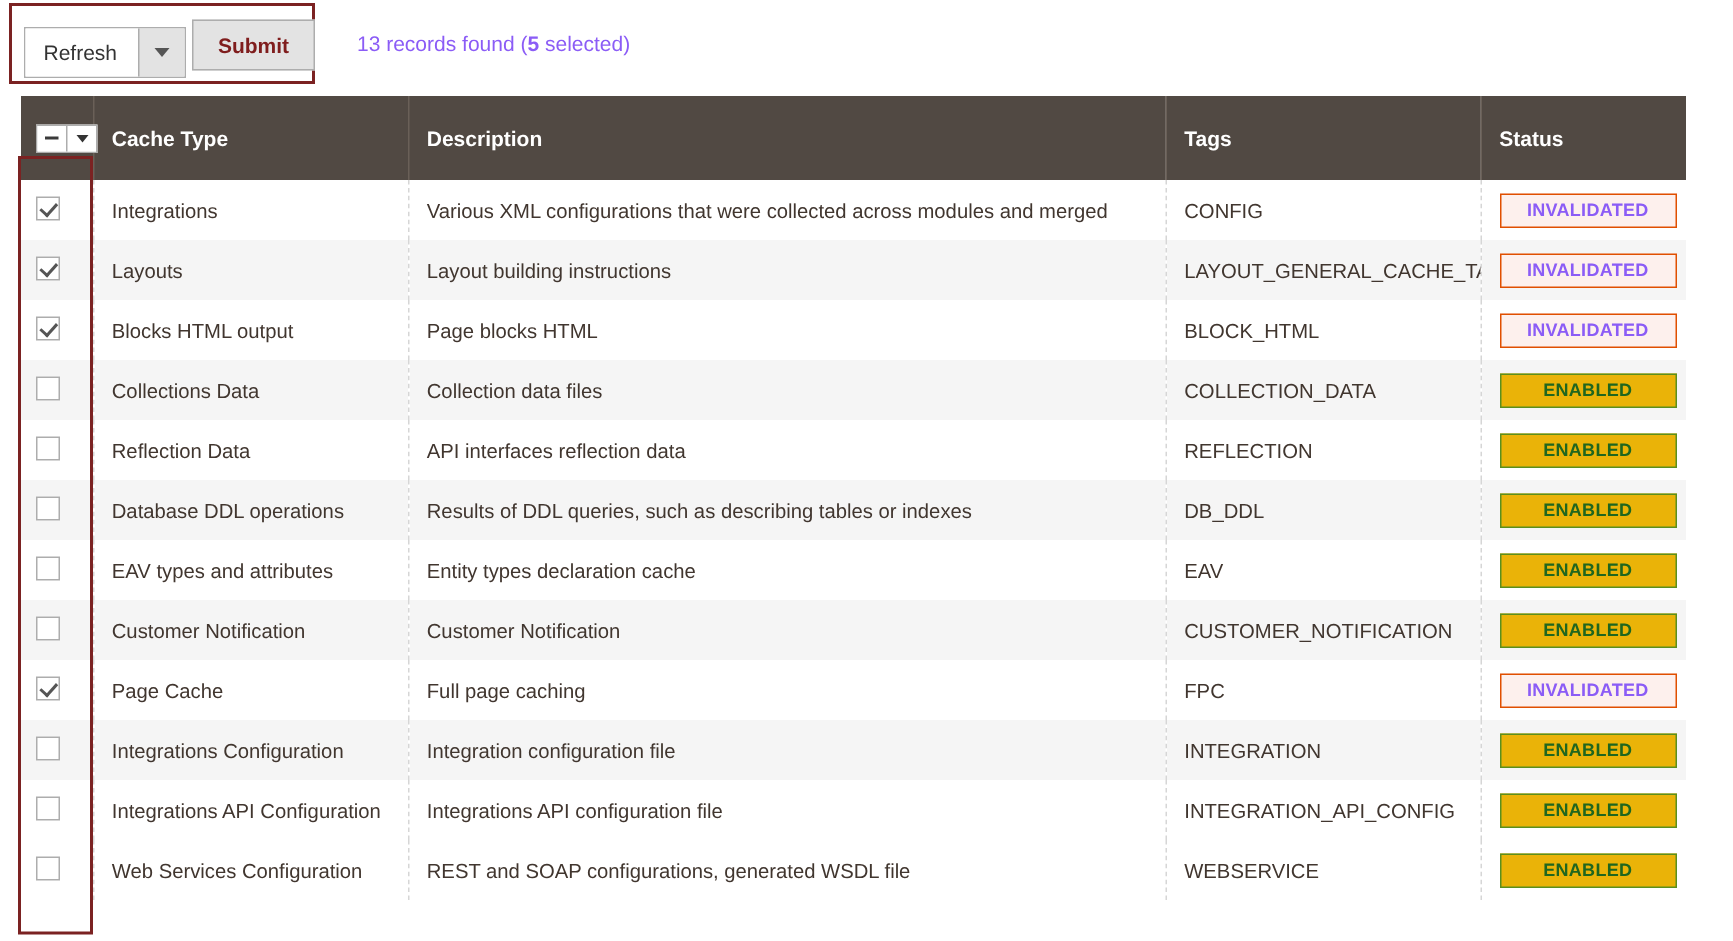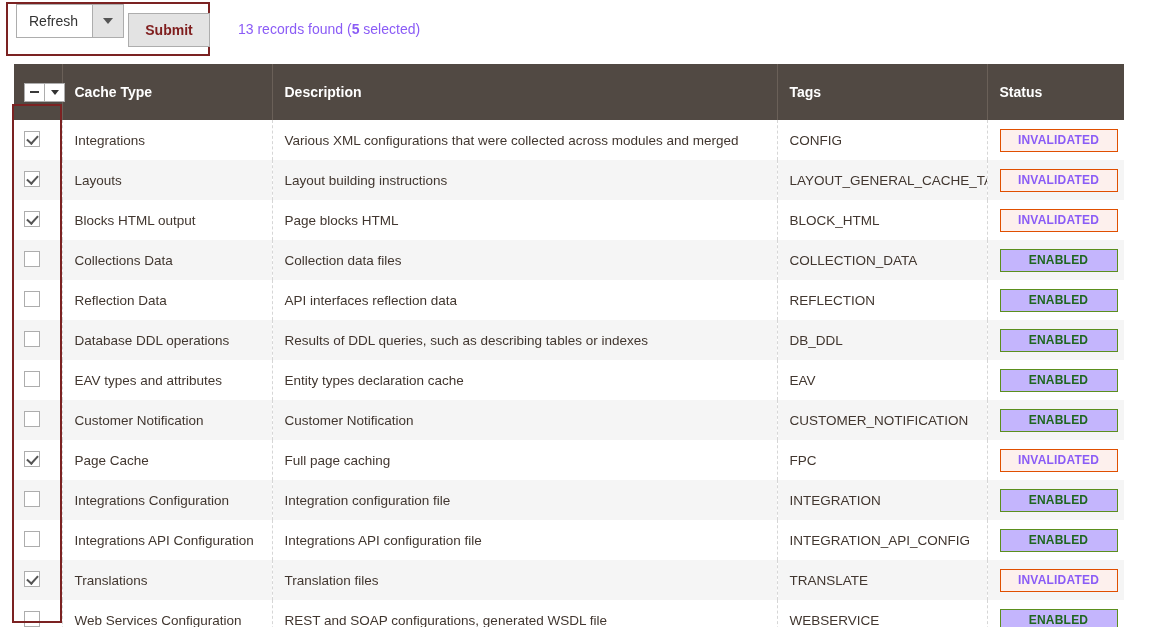--- a/index.html
+++ b/index.html
@@ -31,21 +31,21 @@
     top: 2px;
     width: 204px;
     height: 54px;
     border: 2px solid #7b2222;
     box-sizing: border-box;
     pointer-events: none;
   }
   .split-button {
     position: absolute;
     left: 16px;
-    top: 4px;
+    top: 18px;
     height: 34px;
     display: flex;
     align-items: stretch;
     border: 1px solid #adadad;
     box-sizing: border-box;
     background: #ffffff;
     text-align: right;
   }
   .split-button .sb-label {
     display: flex;
@@ -221,21 +221,21 @@
     box-sizing: border-box;
     min-width: 118px;
     text-align: center;
   }
   .badge.invalidated {
     background: #fdf0ed;
     border-color: #e04f00;
     color: #8b5cf6;
   }
   .badge.enabled {
-    background: #c4b5fd;
+    background: #eab308;
     border-color: #5b8f1d;
     color: #1f661f;
   }
 
   
   .col-highlight {
     position: absolute;
     left: 12px;
     top: 104px;
     width: 50px;
@@ -356,27 +356,20 @@
           <td class="col-tags">INTEGRATION</td>
           <td class="col-status"><span class="badge enabled">ENABLED</span></td>
         </tr>
         <tr class="odd">
           <td class="col-check"><span class="cbox"></span></td>
           <td class="col-type">Integrations API Configuration</td>
           <td class="col-desc">Integrations API configuration file</td>
           <td class="col-tags">INTEGRATION_API_CONFIG</td>
           <td class="col-status"><span class="badge enabled">ENABLED</span></td>
         </tr>
-        <tr class="even">
-          <td class="col-check"><span class="cbox checked"></span></td>
-          <td class="col-type">Translations</td>
-          <td class="col-desc">Translation files</td>
-          <td class="col-tags">TRANSLATE</td>
-          <td class="col-status"><span class="badge invalidated">INVALIDATED</span></td>
-        </tr>
         <tr class="odd">
           <td class="col-check"><span class="cbox"></span></td>
           <td class="col-type">Web Services Configuration</td>
           <td class="col-desc">REST and SOAP configurations, generated WSDL file</td>
           <td class="col-tags">WEBSERVICE</td>
           <td class="col-status"><span class="badge enabled">ENABLED</span></td>
         </tr>
       </tbody>
   </table>
 </div>

